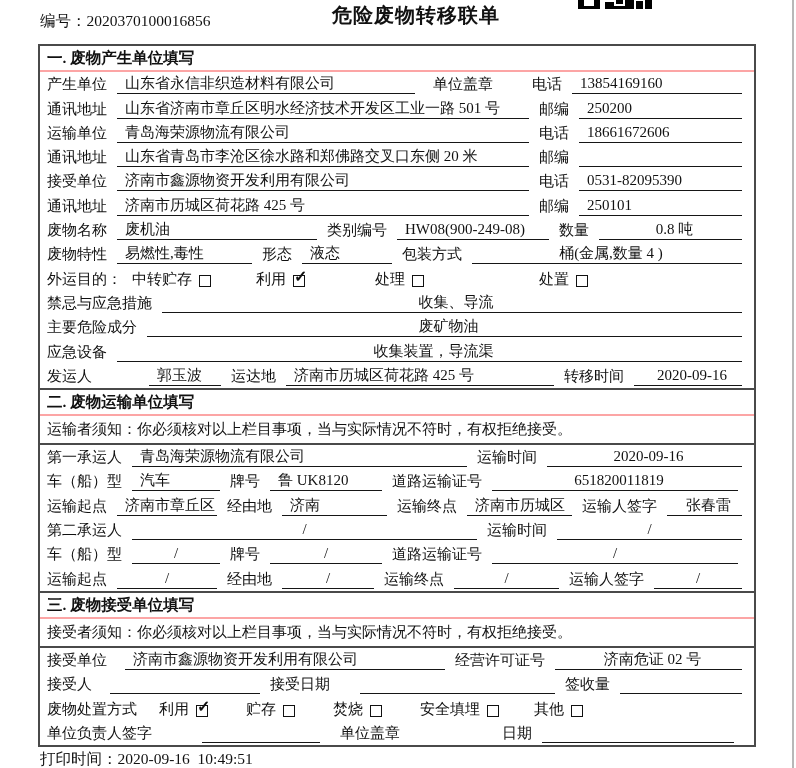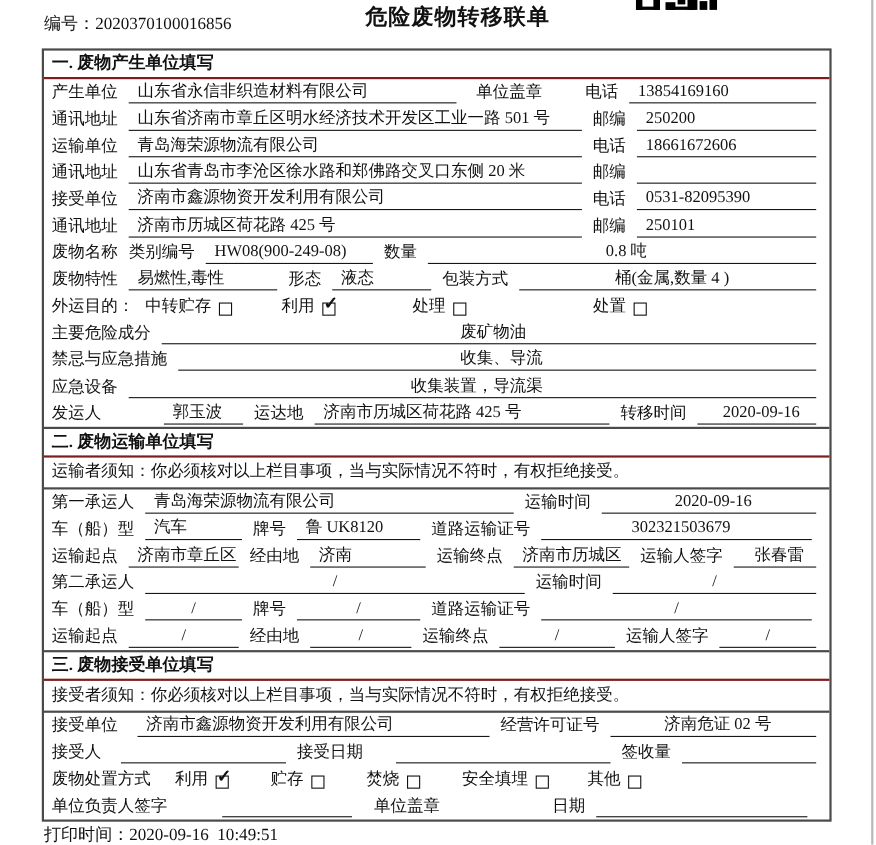--- a/index.html
+++ b/index.html
@@ -4,21 +4,21 @@
 <style>
   * { box-sizing: border-box; margin: 0; padding: 0; }
   html,body { width:796px; height:768px; background:#ffffff; overflow:hidden; }
   body { position:relative; font-family:"Liberation Serif","DejaVu Serif",serif; color:#111; }
 
   .serial { position:absolute; left:40px; top:11px; font-size:15.5px; white-space:pre; }
   .doc-title { position:absolute; left:332px; top:2px; font-size:20px; font-weight:bold; letter-spacing:1px; white-space:nowrap; }
   .qr { position:absolute; left:578px; top:0; }
 
   .tbl { position:absolute; left:38px; top:44px; width:718px; border:2px solid #4a4a4a; background:#fff; }
-  .sec-title { height:26px; line-height:24px; font-weight:bold; font-size:15.5px; padding-left:7px; border-bottom:2px solid #7f1d1d; }
+  .sec-title { height:26px; line-height:24px; font-weight:bold; font-size:15.5px; padding-left:7px; border-bottom:2px solid #fca5a5; }
   .sec-title.mid { height:28px; border-top:2px solid #4a4a4a; }
   .notice { height:29px; line-height:27px; padding-left:7px; border-bottom:2px solid #4a4a4a; font-size:15px; white-space:nowrap; }
 
   .row { display:flex; align-items:flex-end; height:24.3px; padding:18px 2px 2px 7px; overflow:hidden; }
   .lbl { white-space:nowrap; margin-right:10px; font-size:15px; line-height:19px; flex-shrink:0; }
   .fld { display:inline-block; border-bottom:1.5px solid #161616; height:20px; line-height:19px;
          white-space:nowrap; padding-left:8px; font-size:15px; margin-right:10px; min-width:0; overflow:hidden; }
   .fld.grow { flex:1;text-align:center; }
   .fld.slash { text-align:center; padding-left:0; }
   .cbox { display:inline-flex; align-items:flex-end; white-space:nowrap; flex-shrink:0; }
@@ -90,20 +90,21 @@
       </div>
       <div class="row">
         <span class="lbl">通讯地址</span>
         <span class="fld" style="width: 430px;">济南市历城区荷花路 425 号</span>
         <span class="spacer" style="flex: 1 1 0%;"></span>
         <span class="lbl">邮编</span>
         <span class="fld" style="width: 170px;">250101</span>
       </div>
       <div class="row">
         <span class="lbl">废物名称</span>
+        <span class="fld" style="width: 200px;">废机油</span>
         <span class="lbl">类别编号</span>
         <span class="fld" style="width: 152px;">HW08(900-249-08)</span>
         <span class="lbl">数量</span>
         <span class="fld grow">0.8 吨</span>
       </div>
       <div class="row">
         <span class="lbl">废物特性</span>
         <span class="fld" style="width: 135px;">易燃性,毒性</span>
         <span class="lbl">形态</span>
         <span class="fld" style="width: 90px;">液态</span>
@@ -128,26 +129,26 @@
           <span class="ct">处理</span>
           <span class="bx"></span>
         </span>
         <span class="spacer" style="width: 115px;"></span>
         <span class="cbox">
           <span class="ct">处置</span>
           <span class="bx"></span>
         </span>
       </div>
       <div class="row">
+        <span class="lbl">禁忌与应急措施</span>
+        <span class="fld grow">收集、导流</span>
+      </div>
+      <div class="row">
         <span class="lbl">主要危险成分</span>
         <span class="fld grow">废矿物油</span>
-      </div>
-      <div class="row">
-        <span class="lbl">禁忌与应急措施</span>
-        <span class="fld grow">收集、导流</span>
       </div>
       <div class="row">
         <span class="lbl">应急设备</span>
         <span class="fld grow">收集装置，导流渠</span>
       </div>
       <div class="row">
         <span class="lbl">发运人</span>
         <span class="fld" style="width: 72px; margin-left: 47px;">郭玉波</span>
         <span class="lbl">运达地</span>
         <span class="fld" style="width: 268px;">济南市历城区荷花路 425 号</span>
@@ -164,21 +165,21 @@
         <span class="fld" style="width: 335px;">青岛海荣源物流有限公司</span>
         <span class="lbl">运输时间</span>
         <span class="fld grow">2020-09-16</span>
       </div>
       <div class="row">
         <span class="lbl">车（船）型</span>
         <span class="fld" style="width: 88px;">汽车</span>
         <span class="lbl">牌号</span>
         <span class="fld" style="width: 112px; margin-top: 36px;">鲁 UK8120</span>
         <span class="lbl">道路运输证号</span>
-        <span class="fld grow" style="margin-right: 14px;">302321503679</span>
+        <span class="fld grow" style="margin-right: 14px;">651820011819</span>
       </div>
       <div class="row">
         <span class="lbl">运输起点</span>
         <span class="fld" style="width: 100px;">济南市章丘区</span>
         <span class="lbl">经由地</span>
         <span class="fld" style="width: 105px;">济南</span>
         <span class="lbl">运输终点</span>
         <span class="fld" style="width: 105px;">济南市历城区</span>
         <span class="lbl">运输人签字</span>
         <span class="fld grow">张春雷</span>

